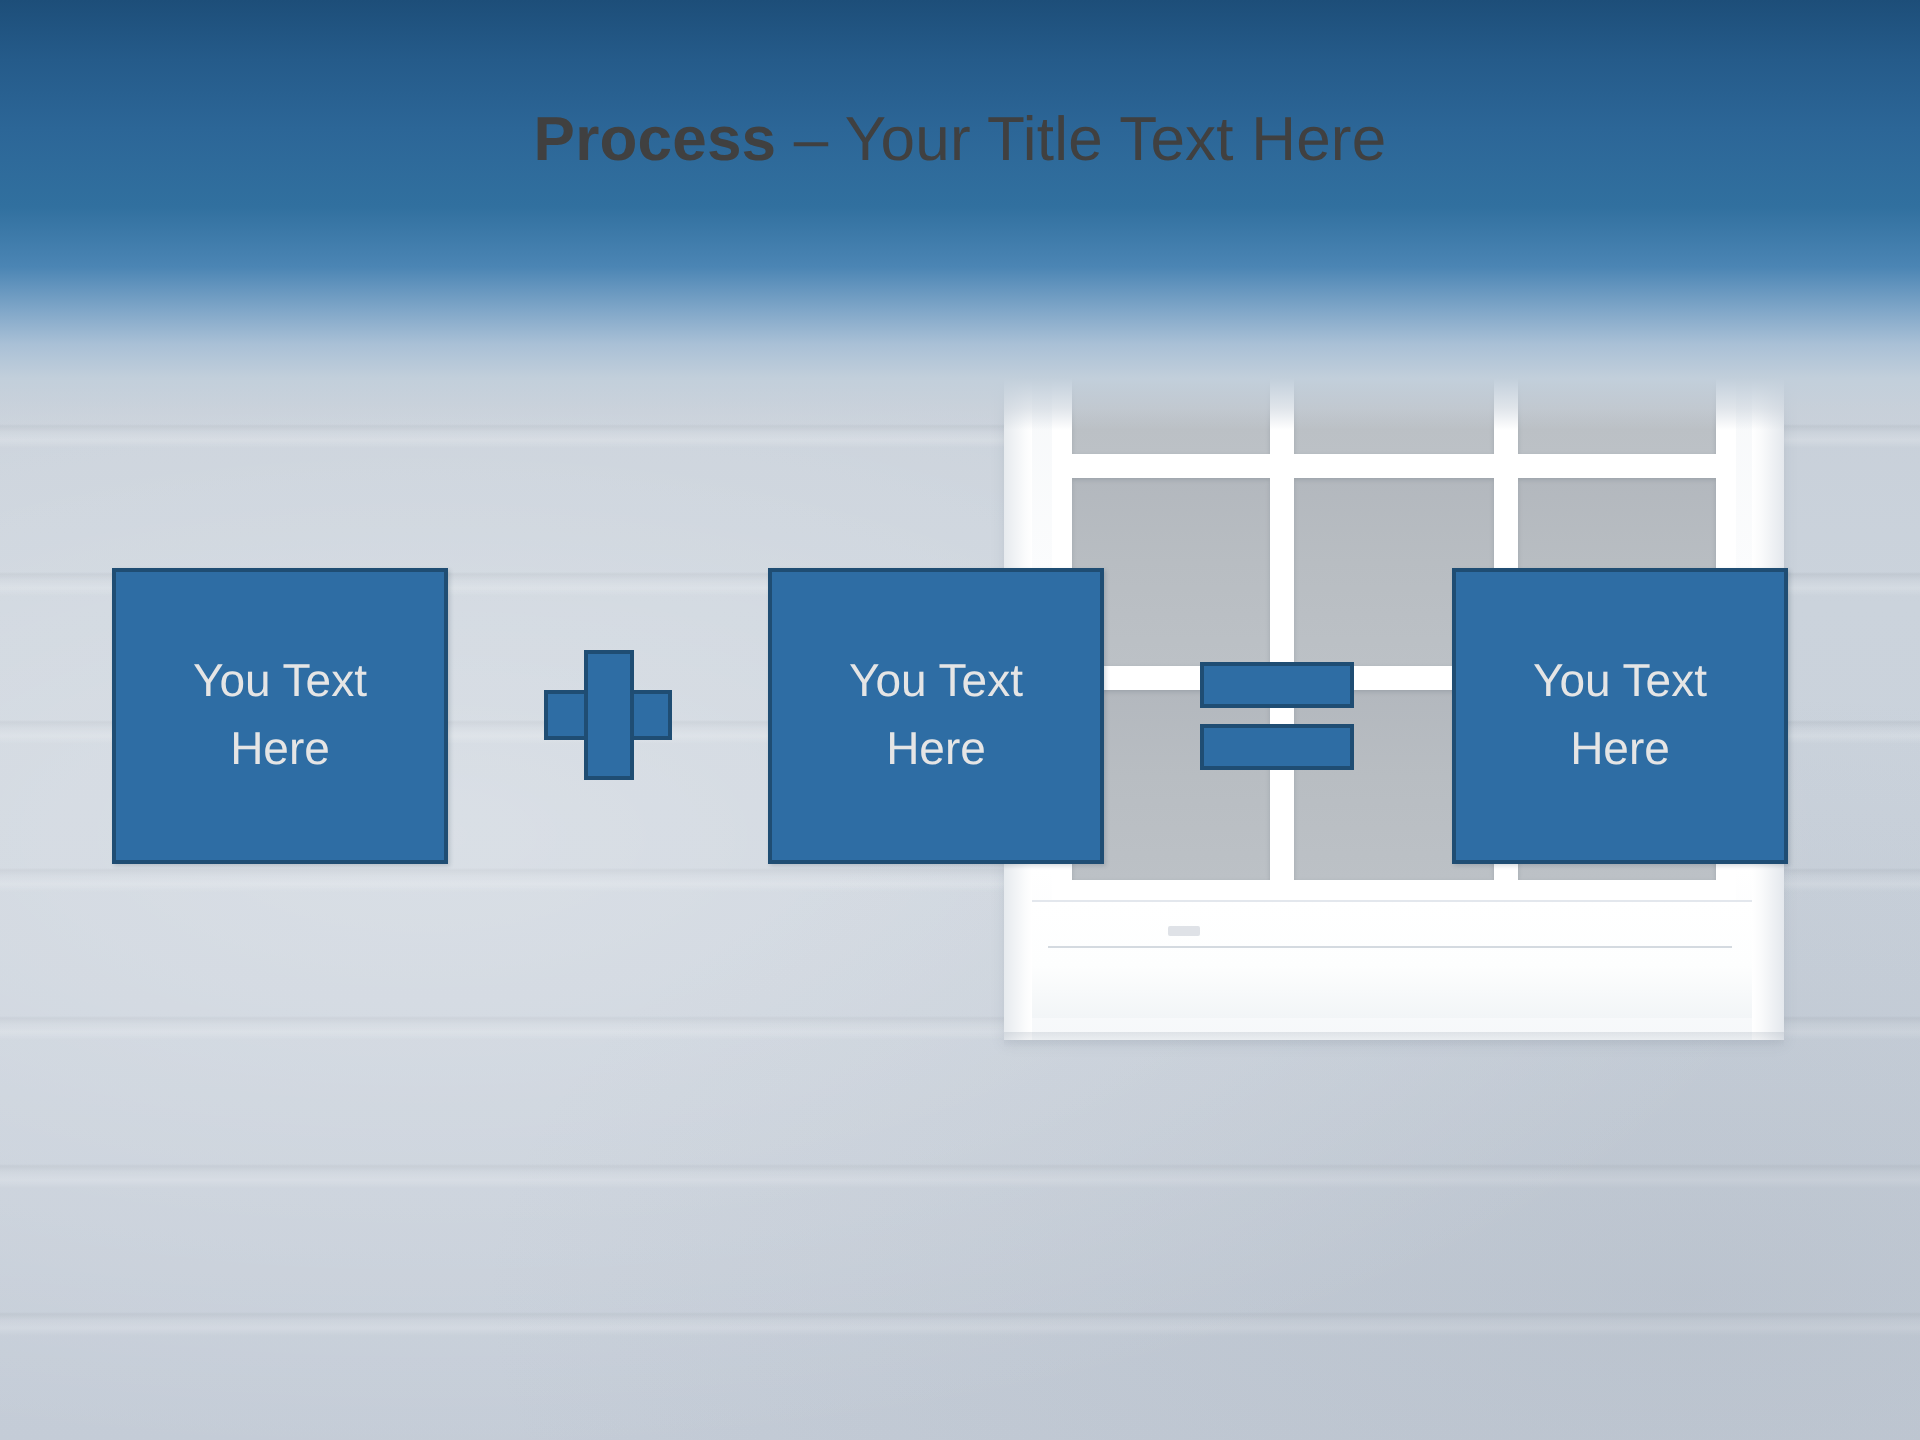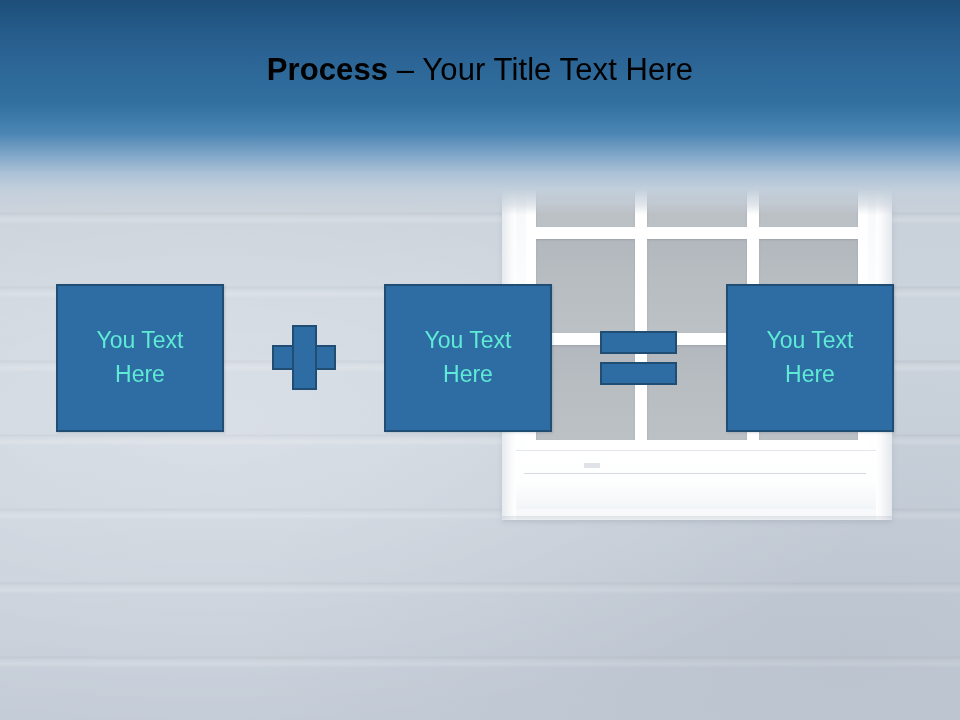--- a/index.html
+++ b/index.html
@@ -155,36 +155,36 @@
       rgba(199,208,218,0) 100%);
     pointer-events: none;
   }
 
   
   .title {
     position: absolute;
     left: 0; right: 0;
     top: 52px;
     text-align: center;
-    color: #000000;
+    color: #404040;
     font-size: 31px;
     line-height: 1.15;
     letter-spacing: .1px;
     white-space: nowrap;
     z-index: 5;
   }
   .title .strong { font-weight: bold; }
   .title .light  { font-weight: normal; }
 
   
   .pbox {
     position: absolute;
     background: #2e6da4;
     border: 2px solid #1f4d73;
-    color: #5eead4;
+    color: #e5e5e5;
     font-size: 23px;
     line-height: 1.46;
     text-align: center;
     display: flex;
     align-items: center;
     justify-content: center;
     z-index: 6;
     box-shadow: 1px 1px 2px rgba(40,60,80,.18);
   }
   .pbox .txt { display: block; }

